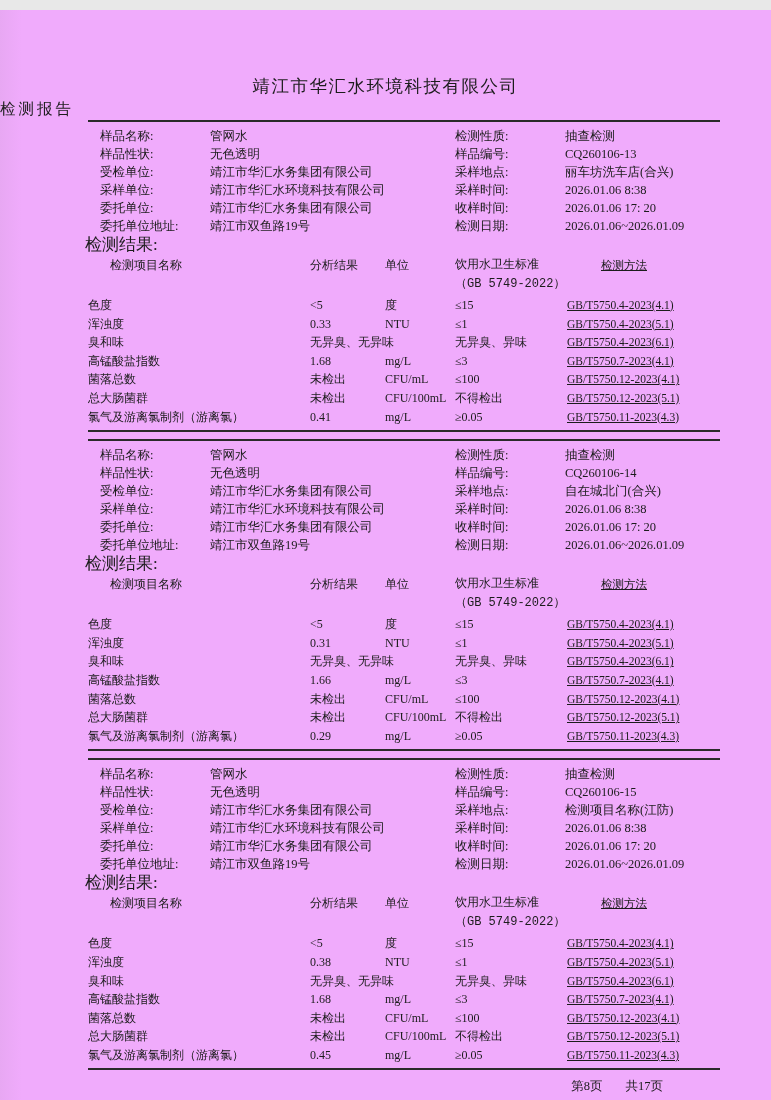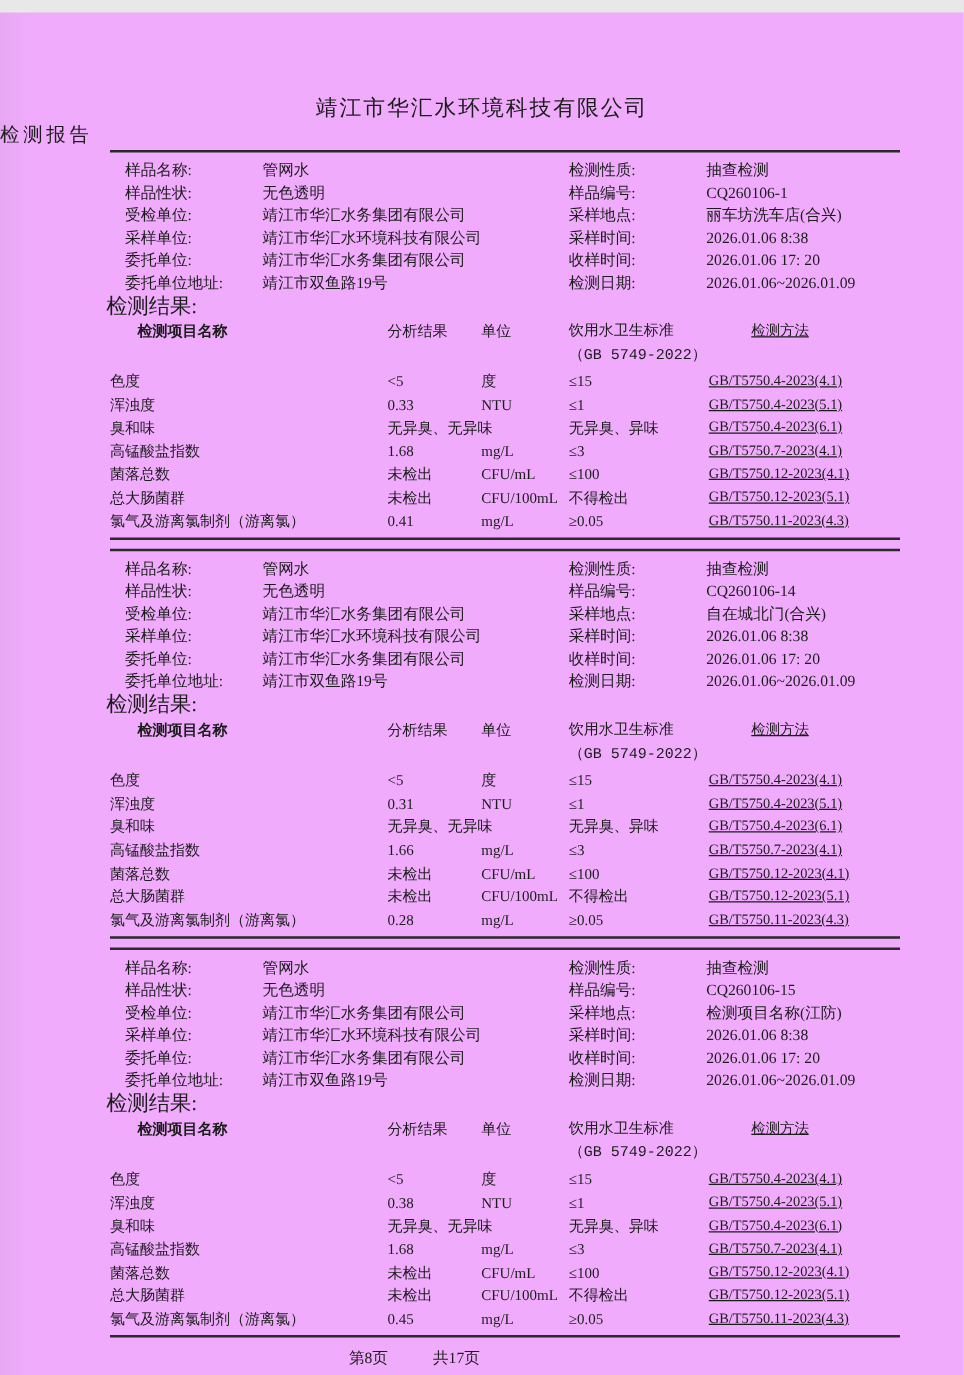--- a/index.html
+++ b/index.html
@@ -57,30 +57,30 @@
   }
   .rtable{
     margin-left:88px;margin-right:51px;
     font-size:12px;
   }
   .thead,.trow{
     display:grid;
     grid-template-columns:222px 75px 70px 112px 1fr;
   }
   .thead{line-height:19px;margin-top:2px;margin-bottom:2px;}
-  .thead .c-item{padding-left:22px;font-weight:bold;}
+  .thead .c-item{padding-left:22px;}
   .thead .c-method{padding-left:34px;}
   .thead .h-line{display:block;white-space:nowrap;font-family:Liberation Mono, monospace;}
   .trow{line-height:18.6px;}
   .trow>span{white-space:nowrap;}
   .c-method{font-size:11.5px;text-decoration:underline;}
   .footer{
     display:flex;
-    justify-content:center;
-    gap:36px;
+    justify-content:flex-end;
+    gap:23px;
     padding-right:108px;
     font-size:12.5px;
     line-height:18px;
     margin-top:2px;
   }
 </style>
 </head>
 <body>
 
 <div class="page">
@@ -95,21 +95,21 @@
           <div class="info-row">
             <span class="info-label">样品名称:</span>
             <span class="info-value">管网水</span>
             <span class="info-label">检测性质:</span>
             <span class="info-value">抽查检测</span>
           </div>
           <div class="info-row">
             <span class="info-label">样品性状:</span>
             <span class="info-value">无色透明</span>
             <span class="info-label">样品编号:</span>
-            <span class="info-value">CQ260106-1</span>
+            <span class="info-value">CQ260106-13</span>
           </div>
           <div class="info-row">
             <span class="info-label">受检单位:</span>
             <span class="info-value">靖江市华汇水务集团有限公司</span>
             <span class="info-label">采样地点:</span>
             <span class="info-value">丽车坊洗车店(合兴)</span>
           </div>
           <div class="info-row">
             <span class="info-label">采样单位:</span>
             <span class="info-value">靖江市华汇水环境科技有限公司</span>
@@ -286,21 +286,21 @@
             </div>
             <div class="trow">
               <span class="c-item">总大肠菌群</span>
               <span class="c-result">未检出</span>
               <span class="c-unit">CFU/100mL</span>
               <span class="c-standard">不得检出</span>
               <span class="c-method">GB/T5750.12-2023(5.1)</span>
             </div>
             <div class="trow">
               <span class="c-item">氯气及游离氯制剂（游离氯）</span>
-              <span class="c-result">0.28</span>
+              <span class="c-result">0.29</span>
               <span class="c-unit">mg/L</span>
               <span class="c-standard">≥0.05</span>
               <span class="c-method">GB/T5750.11-2023(4.3)</span>
             </div>
           </div>
     </div>
     <div class="rule bottom"></div>
   </section>
 
   <section class="report-section">

